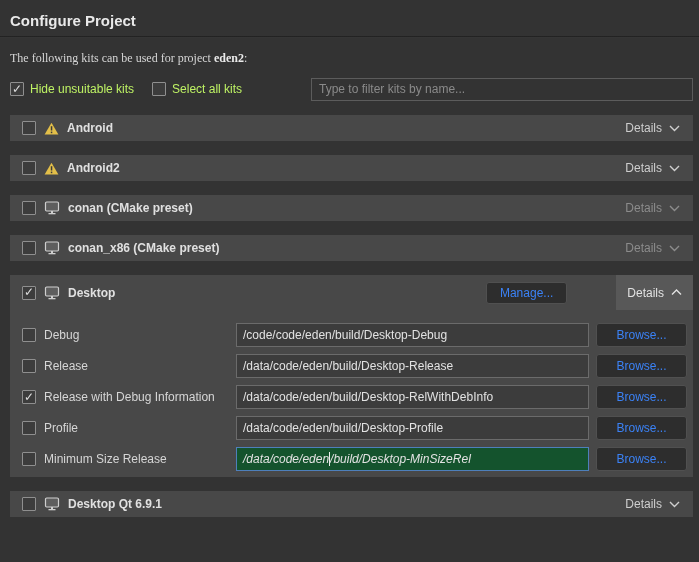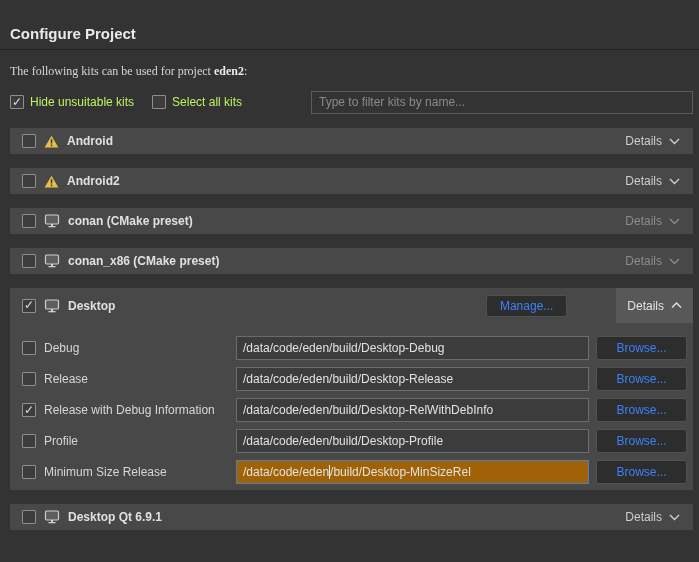--- a/index.html
+++ b/index.html
@@ -5,21 +5,21 @@
   * { box-sizing: border-box; }
   html,body { margin:0; padding:0; }
   body {
     width:699px; height:562px;
     background:#333333;
     font-family:"Liberation Sans", sans-serif;
     font-size:12px;
     color:#d4d4d4;
     overflow:hidden;
   }
-  .page { padding:17px 6px 0 10px; }
+  .page { padding:4px 6px 0 10px; }
 
   
   .title {
     font-size:15px; font-weight:bold; color:#e9e9e9;
     padding:8px 0 7px 0;
   }
   .separator {
     height:2px; margin:0 -6px 0 -10px;
     background:linear-gradient(#191919, #3e3e3e);
   }
@@ -89,21 +89,21 @@
   }
   .config-row.first { margin-top:13px; }
   .config-left { display:flex; align-items:center; width:214px; flex:0 0 214px; }
   .config-label { margin-left:8px; color:#d6d6d6; white-space:nowrap; }
   .path-field {
     flex:1 1 auto; height:24px;
     background:#3c3c3c; border:1px solid #6b6b6b;
     display:flex; align-items:center; padding:0 6px;
     color:#e2e2e2; white-space:nowrap; overflow:hidden;
   }
-  .path-field.focused { border-color:#4e7fbb; background:#a16207; }
+  .path-field.focused { border-color:#4e7fbb; background:#14532d;font-style:italic; }
   .caret { display:inline-block; width:1px; height:14px; background:#ececec; }
 </style>
 </head>
 <body>
 
 <div class="page">
 
   <div class="title">Configure Project</div>
   <div class="separator"></div>
 
@@ -212,21 +212,21 @@
           </svg>
       </span>
     </div>
 
     <div class="config-row first">
       <span class="config-left">
         <span class="checkbox"></span>
         <span class="config-label">Debug</span>
       </span>
       <div class="path-field">
-          <span>/data/code/eden/build/Desktop-Debug</span>
+          <span>/code/code/eden/build/Desktop-Debug</span>
         </div>
       <button class="btn browse-btn">Browse...</button>
     </div>
 
     <div class="config-row">
       <span class="config-left">
         <span class="checkbox"></span>
         <span class="config-label">Release</span>
       </span>
       <div class="path-field">

